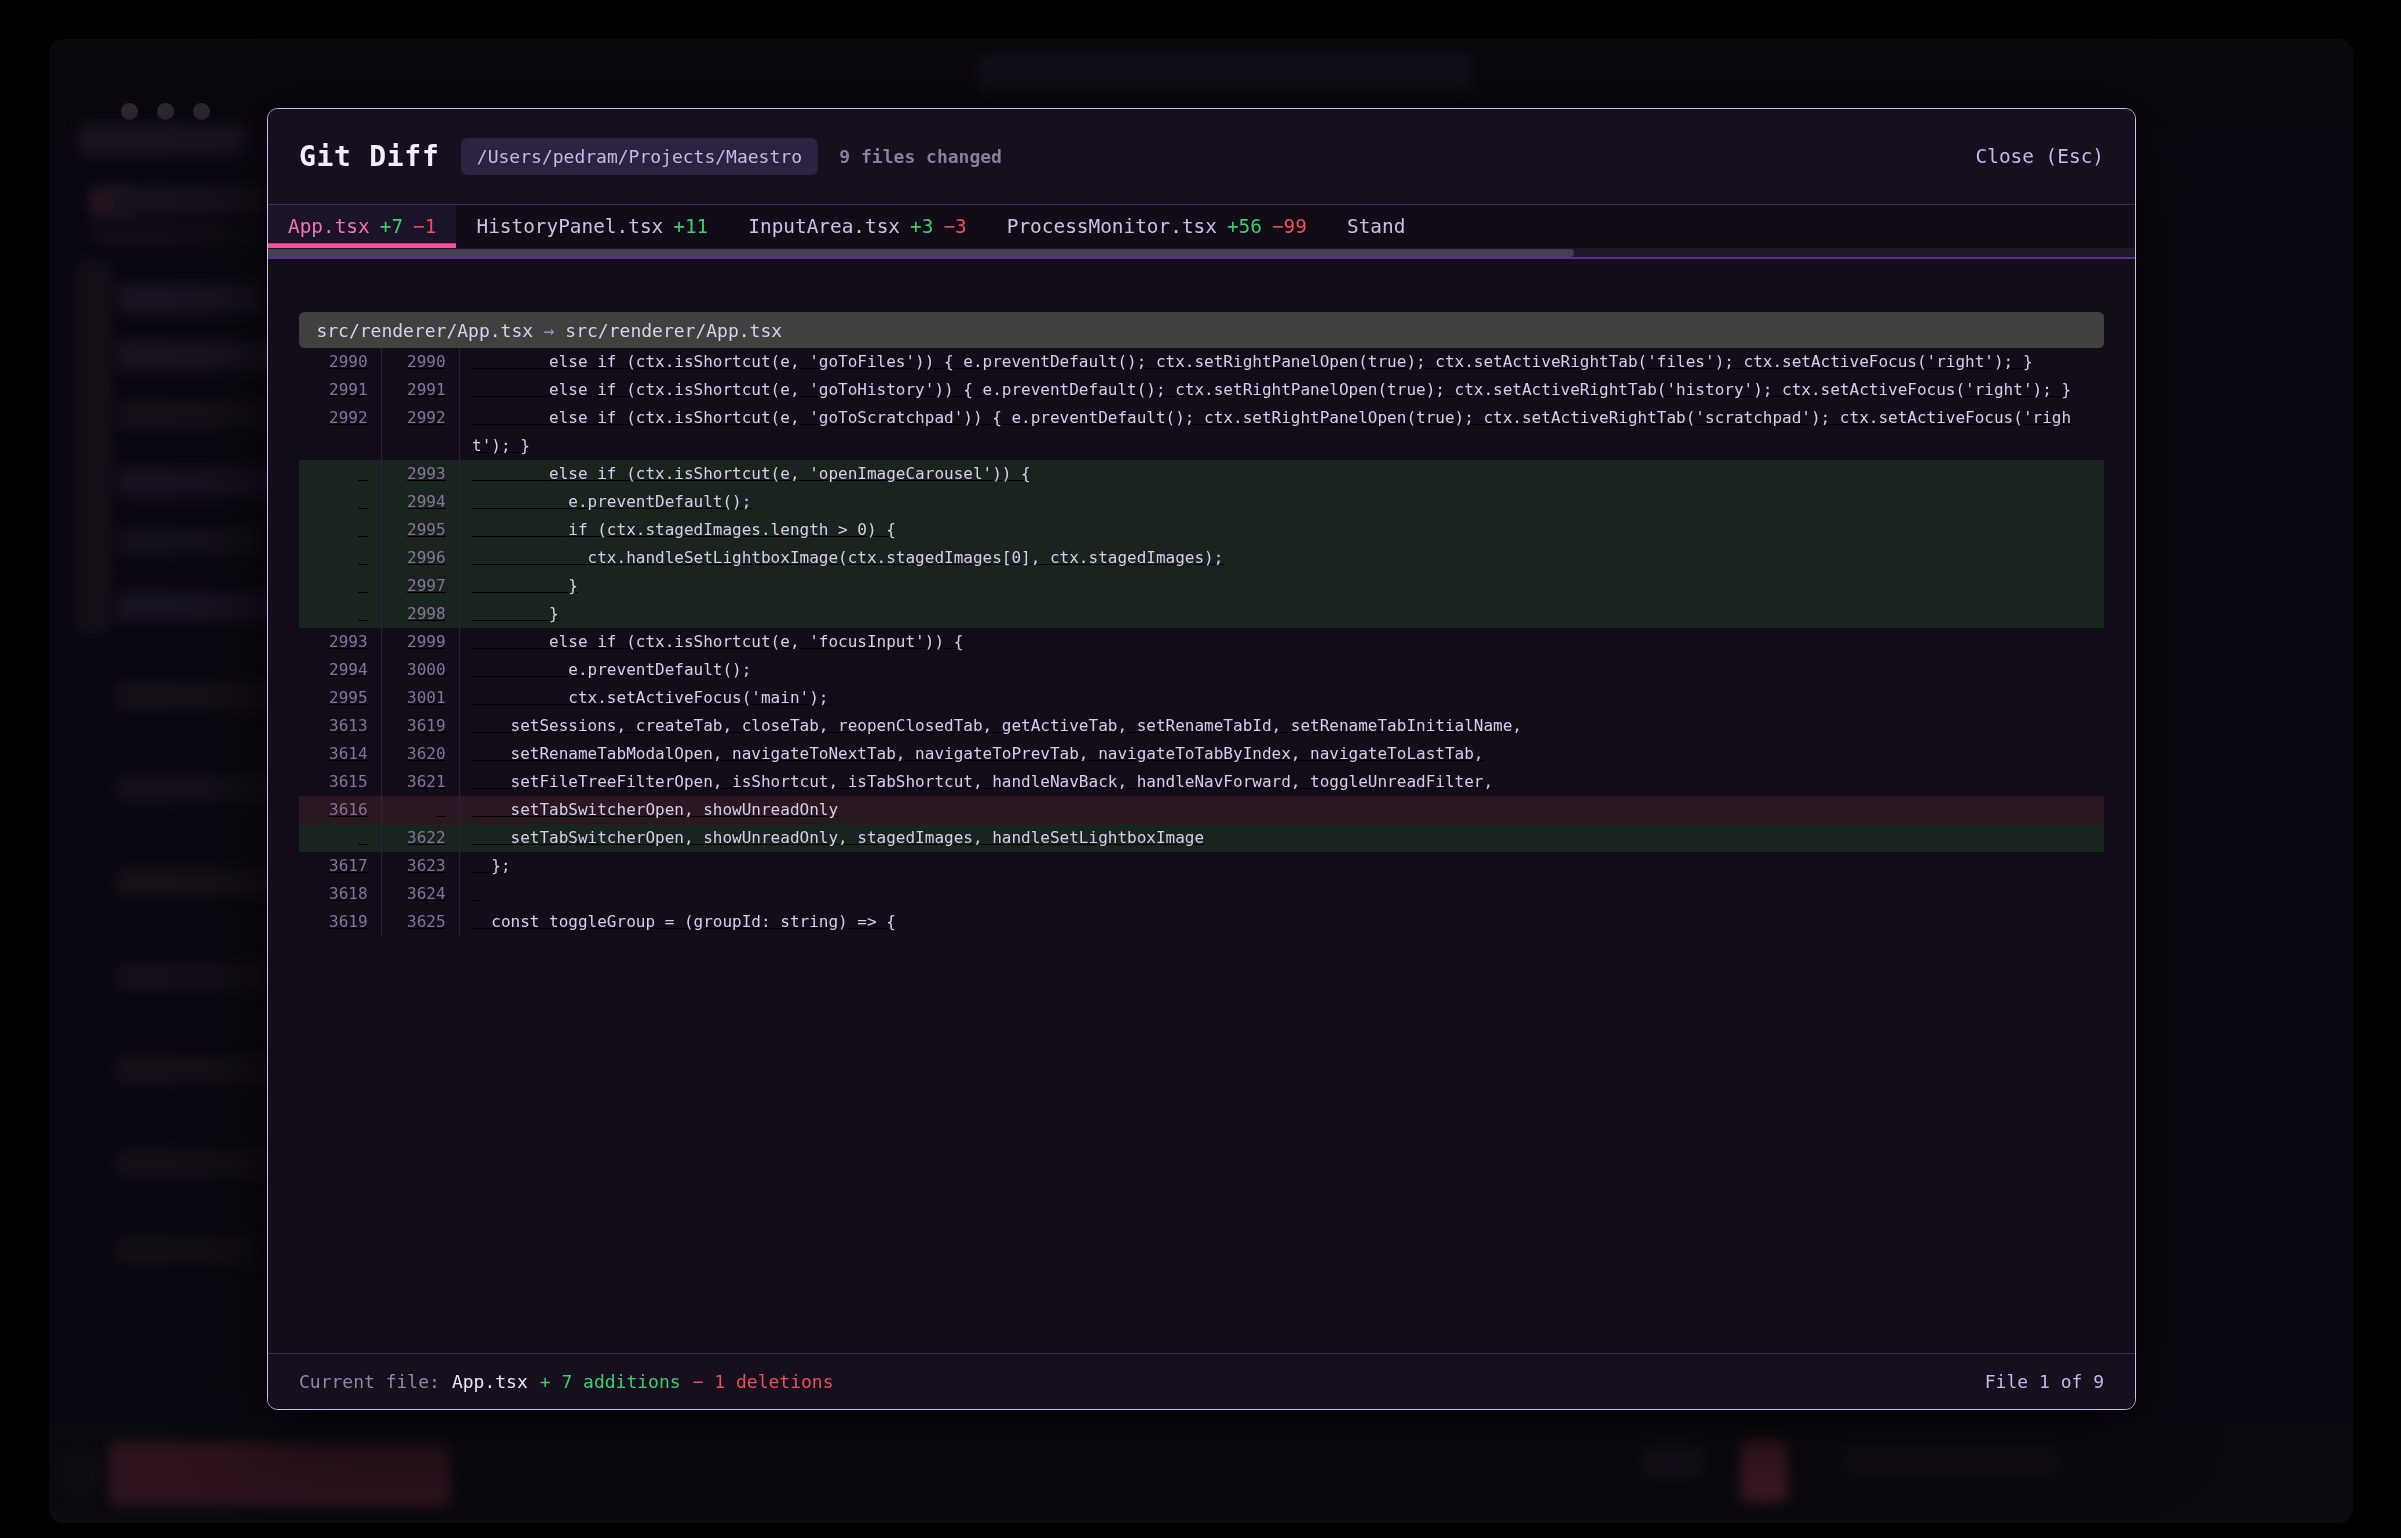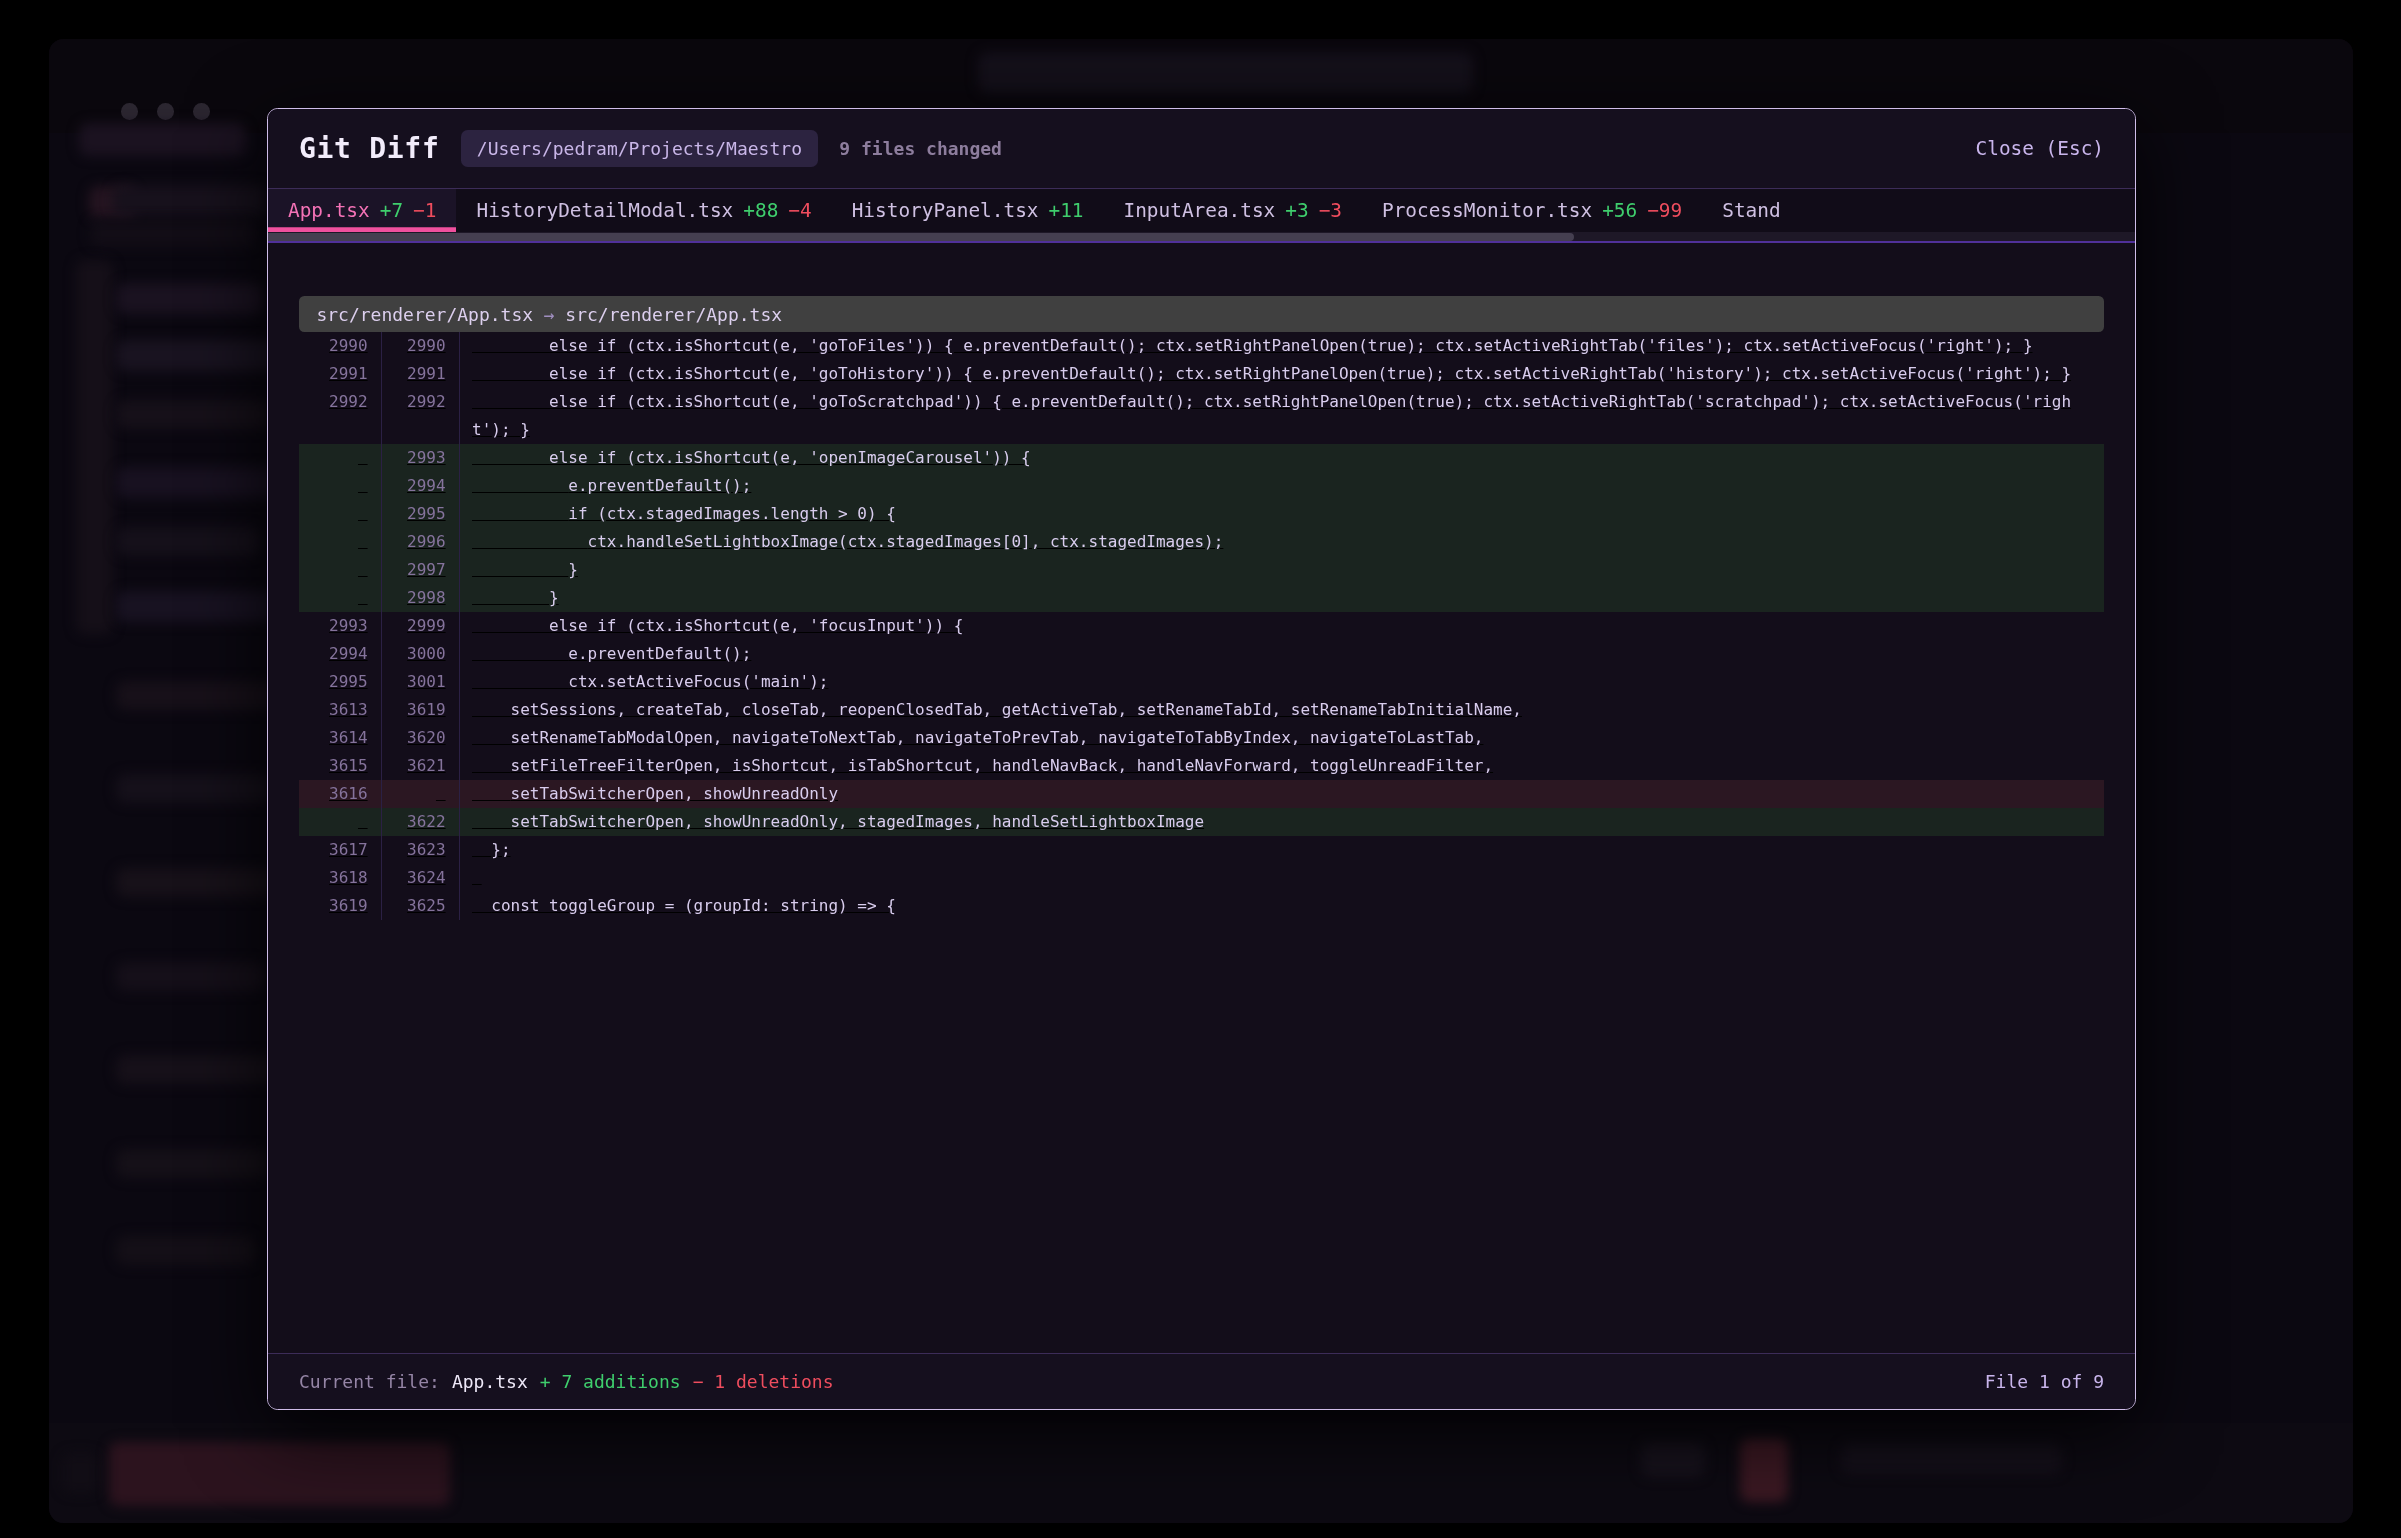--- a/index.html
+++ b/index.html
@@ -12,21 +12,21 @@
   .titlebar { position:absolute; left:0; top:0; right:0; height:94px; background:#0a070d; }
   .tdot { position:absolute; top:64px; width:16.7px; height:16.7px; border-radius:50%; background:#2b2630; }
   .blob { position:absolute; filter:blur(6px); border-radius:9.4px; }
   .bottombar { position:absolute; left:0; right:0; bottom:0; height:100px; background:#0d0a12; }
 
   
   .modal { position:absolute; left:267px; top:108px; width:1869px; height:1302px;
            background:#130d1a; border:1.3px solid #cfbde9; border-radius:10.7px;
            box-shadow:0 20px 80px rgba(0,0,0,.85); overflow:hidden; }
 
-  .modal-header { height:80px; display:flex; align-items:center; gap:21.4px;
+  .modal-header { height:96px; display:flex; align-items:center; gap:21.4px;
                   padding:0 31px; background:#150f1e; border-bottom:1.3px solid #3c2c58; }
   .modal-title { font-size:28px; font-weight:bold; color:#f2ecfb; letter-spacing:0.7px; }
   .path-badge { background:#2c2340; color:#c9b6e8; font-size:18px; padding:8px 16px;
                 border-radius:6.7px; }
   .files-changed { color:#8d7d9d; font-size:18px;font-weight:bold; }
   .spacer { flex:1; }
   .close-btn { color:#c9b5ec; font-size:19.4px; background:none; border:none; cursor:pointer;
                font-family:inherit; }
 
   .tabbar { height:43px; display:flex; align-items:stretch; background:#110c18;
@@ -115,25 +115,20 @@
     <span class="files-changed">9 files changed</span>
     <span class="spacer"></span>
     <button class="close-btn">Close (Esc)</button>
   </div>
 
   <div class="tabbar" id="tabbar">
       <div class="tab active">
         <span class="tab-name">App.tsx</span>
         <span class="adds">+7</span>
         <span class="dels">−1</span>
-      </div>
-      <div class="tab">
-        <span class="tab-name">HistoryDetailModal.tsx</span>
-        <span class="adds">+88</span>
-        <span class="dels">−4</span>
       </div>
       <div class="tab">
         <span class="tab-name">HistoryPanel.tsx</span>
         <span class="adds">+11</span>
       </div>
       <div class="tab">
         <span class="tab-name">InputArea.tsx</span>
         <span class="adds">+3</span>
         <span class="dels">−3</span>
       </div>

